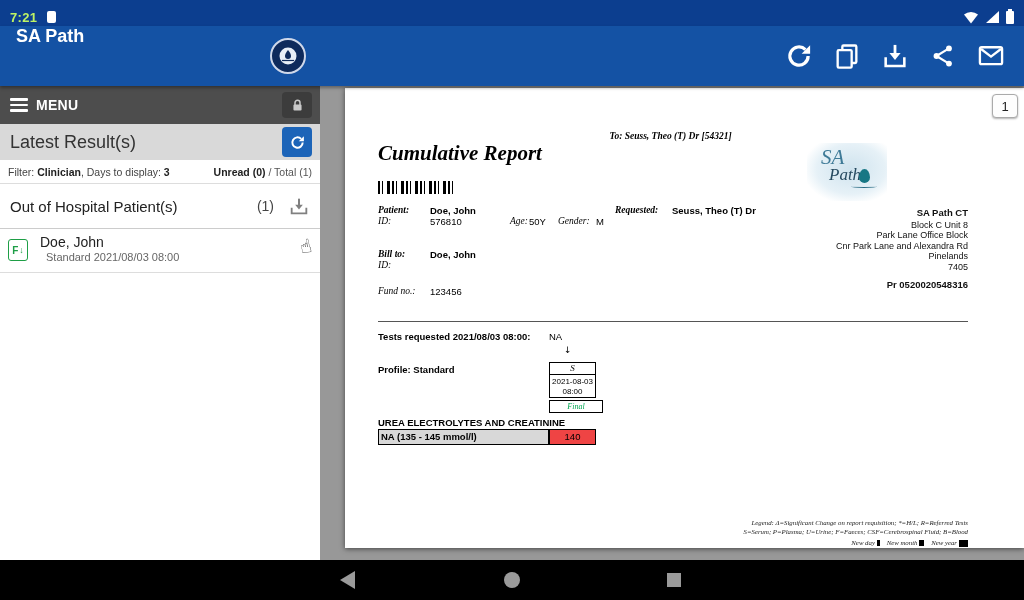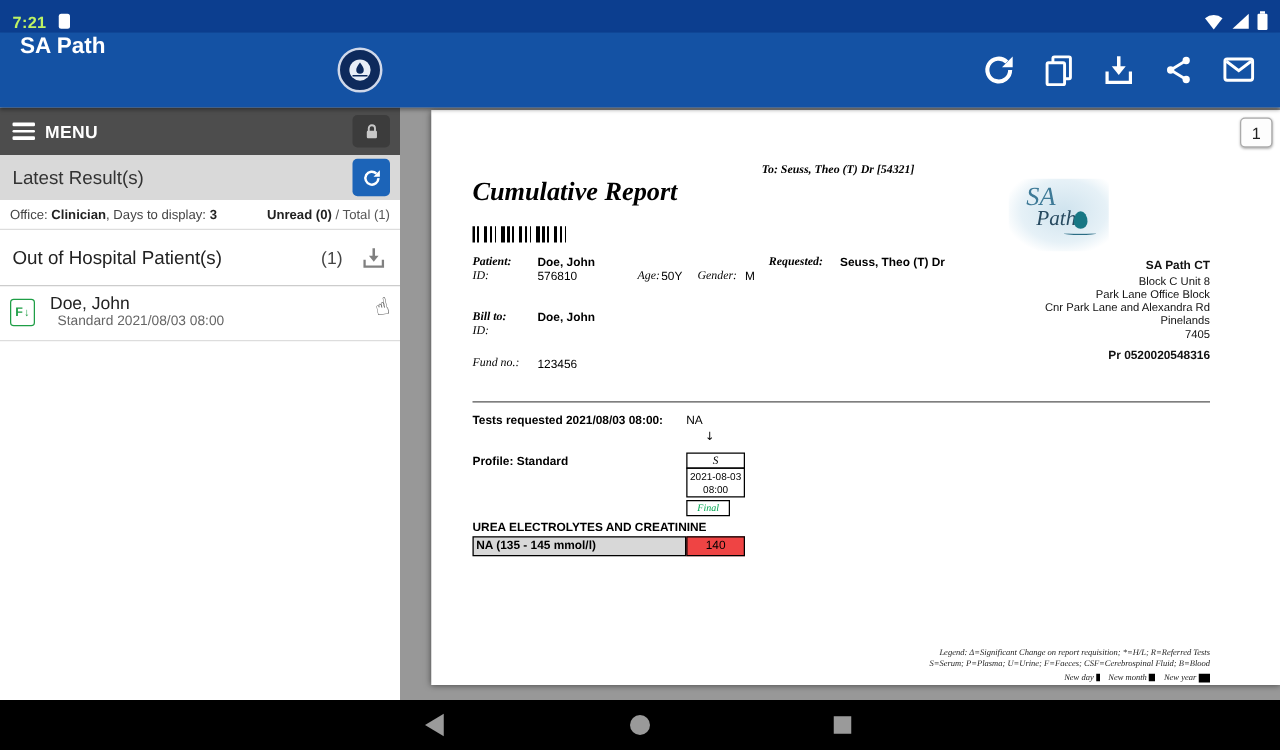--- a/index.html
+++ b/index.html
@@ -31,21 +31,21 @@
   .menu-bar { position:absolute; top:0; left:0; width:100%; height:38px; background:#4d4d4d;
     display:flex; align-items:center; color:#fff; }
   .hamburger { width:18px; margin:0 8px 0 10px; display:flex; flex-direction:column; gap:3px; }
   .hamburger span { display:block; height:2.5px; background:#fff; border-radius:1px; }
   .menu-label { font-size:14px; font-weight:bold; letter-spacing:.3px; }
   .lock-btn { position:absolute; right:8px; top:6px; width:30px; height:26px; background:#3c3c3c;
     border-radius:4px; display:flex; align-items:center; justify-content:center; }
 
   .latest-bar { position:absolute; top:38px; left:0; width:100%; height:36px; background:#d9d9d9;
     display:flex; align-items:center; }
-  .latest-label { font-size:15px; color:#333; margin-left:10px; }
+  .latest-label { font-size:18px; color:#333; margin-left:10px; }
   .refresh-btn { position:absolute; right:8px; top:3px; width:30px; height:30px; background:#1c64b8;
     border-radius:4px; display:flex; align-items:center; justify-content:center; }
 
   .filter-row { position:absolute; top:74px; left:0; width:100%; height:24px; border-bottom:1px solid #ddd;
     display:flex; align-items:center; font-size:10.5px; color:#444; padding:0 8px; }
   .filter-row .b { font-weight:bold; color:#222; }
   .filter-right { margin-left:auto; }
   .filter-right .n { font-weight:normal; color:#555; }
 
   .section-row { position:absolute; top:98px; left:0; width:100%; height:45px; border-bottom:1px solid #ccc;
@@ -106,21 +106,21 @@
   .tests-line { position:absolute; top:243px; left:33px; font-size:9.5px; }
   .tests-line .t-lbl { font-weight:bold; }
   .tests-val { position:absolute; top:243px; left:204px; font-size:9.5px; }
   .col-arrow { position:absolute; top:257px; left:219px; font-size:9px; font-family:"DejaVu Sans", sans-serif; }
   .profile-line { position:absolute; top:276px; left:33px; font-size:9.5px; font-weight:bold; }
 
   .cellA { position:absolute; top:274px; left:204px; width:47px; height:13px; border:1px solid #000;
     text-align:center; font-family:"Liberation Serif", serif; font-style:italic; font-size:9px; line-height:11px; }
   .cellB { position:absolute; top:286px; left:204px; width:47px; height:24px; border:1px solid #000;
     text-align:center; font-size:8px; line-height:10px; padding-top:2px; }
-  .cellC { position:absolute; top:312px; left:204px; width:35px; height:13px; border:1px solid #000;
+  .cellC { position:absolute; top:312px; left:204px; width:54px; height:13px; border:1px solid #000;
     text-align:center; font-family:"Liberation Serif", serif; font-style:italic; font-size:8px;
     line-height:11px; color:#00a651; }
 
   .panel-title { position:absolute; top:329px; left:33px; font-size:9.5px; font-weight:bold; }
   .res-test { position:absolute; top:341px; left:33px; width:171px; height:16px; background:#d8d8d8;
     border:1px solid #000; font-size:9.5px; font-weight:bold; line-height:14px; padding-left:2px; }
   .res-val { position:absolute; top:341px; left:204px; width:47px; height:16px; border:1px solid #000;
     text-align:center; font-size:9.5px; line-height:14px; background:#ef4444; }
 
   .legend { position:absolute; top:431px; right:56px; text-align:right;
@@ -219,21 +219,21 @@
       <span class="latest-label">Latest Result(s)</span>
       <span class="refresh-btn">
         <svg width="17" height="17" viewBox="0 0 24 24">
             <path d="M19.3 12a7.3 7.3 0 1 1-2.15-5.15" fill="none" stroke="#fff" stroke-width="2.8"></path>
             <polygon points="21,3.2 21,10.4 13.8,10.4" fill="#fff"></polygon>
           </svg>
       </span>
     </div>
 
     <div class="filter-row">
-      <span>Office:</span>&nbsp;<span class="b">Clinician</span>
+      <span>Filter:</span>&nbsp;<span class="b">Clinician</span>
       <span>, Days to display:</span>&nbsp;<span class="b">3</span>
       <span class="filter-right">
         <span class="b">Unread (0)</span>
         <span class="n">/ Total (1)</span>
       </span>
     </div>
 
     <div class="section-row">
       <span class="section-title">Out of Hospital Patient(s)</span>
       <span class="section-count">(1)</span>

